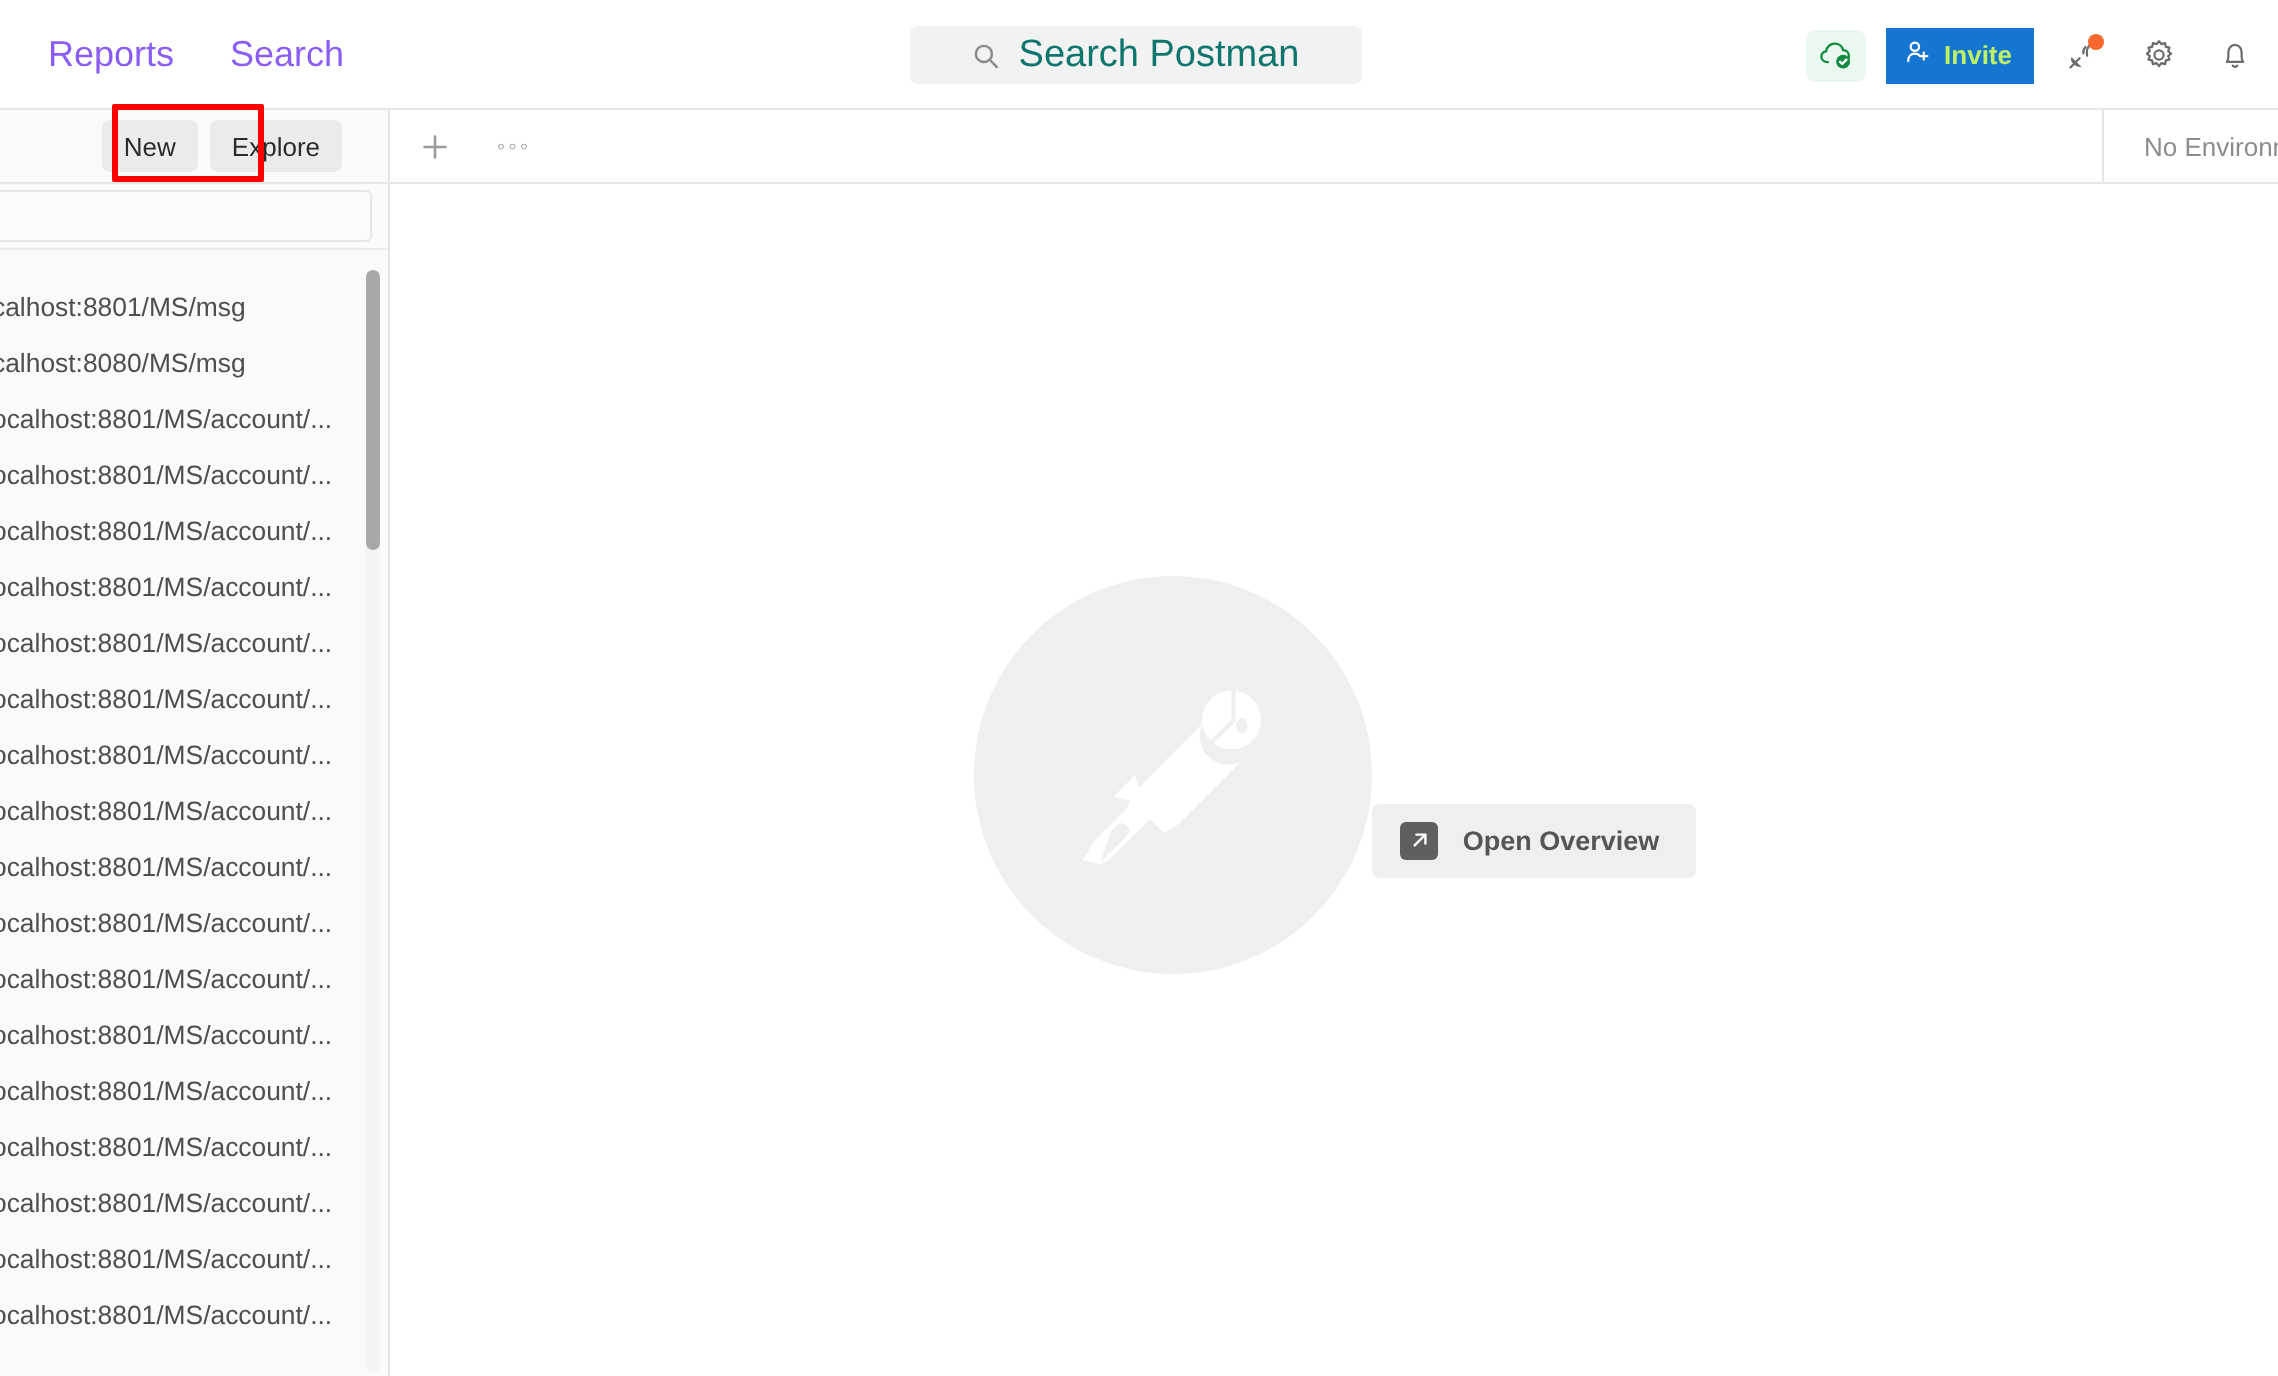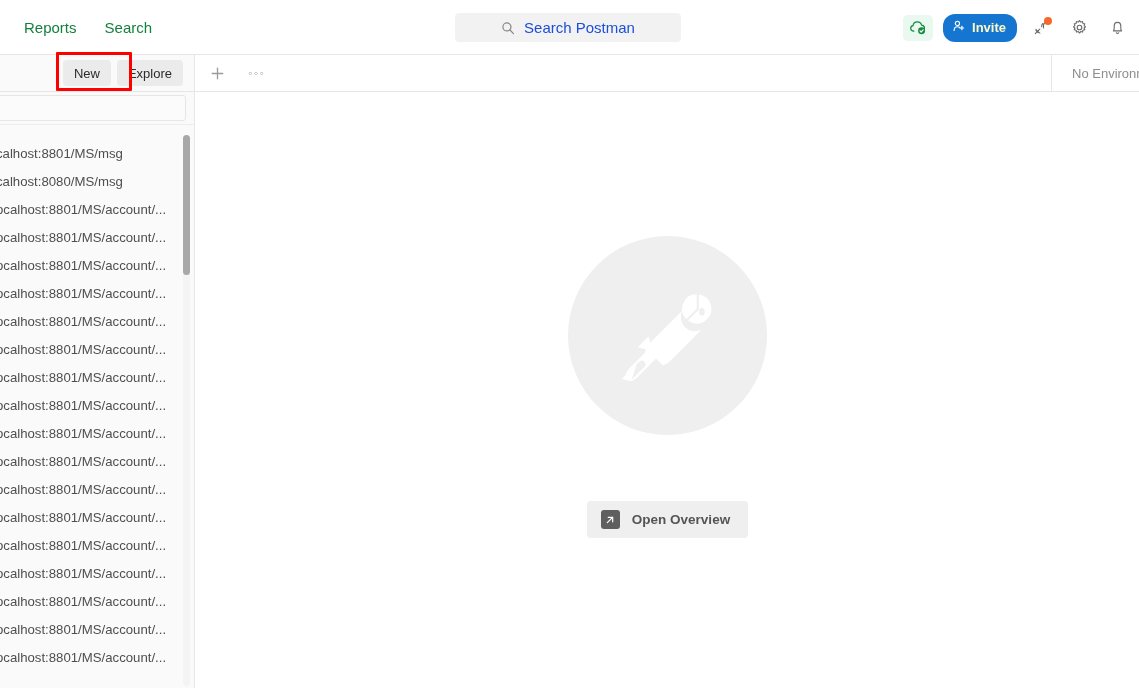--- a/index.html
+++ b/index.html
@@ -14,62 +14,62 @@
 
   
   .topbar {
     position: absolute; left: 0; top: 0; width: 1139px; height: 55px;
     background: #ffffff;
     border-bottom: 1px solid #e6e6e6;
     display: flex; align-items: center;
   }
   .topnav { display: flex; align-items: center; height: 100%; padding-left: 14px; }
   .topnav-item {
-    font-size: 15px; color: #15803d; padding: 6px 10px; margin-right: 8px;
+    font-size: 18px; color: #8b5cf6; padding: 6px 10px; margin-right: 8px;
     border-radius: 3px; cursor: pointer; white-space: nowrap;
   }
 
   .search-wrap {
     position: absolute; left: 455px; top: 13px; width: 226px; height: 29px;
     background: #f2f2f3; border: 1px solid #f2f2f3; border-radius: 4px;
     display: flex; align-items: center; justify-content: center; cursor: text;
   }
   .search-inner { display: flex; align-items: center; gap: 9px; }
   .search-icon { width: 14px; height: 14px; display: block; color: #8a8a8a; }
-  .search-placeholder { font-size: 15px; color: #1d4ed8; }
+  .search-placeholder { font-size: 19px; color: #0f766e; }
 
   .top-right {
     position: absolute; right: 8px; top: 0; height: 55px;
     display: flex; align-items: center; gap: 10px;
   }
   .cloud-badge {
     width: 30px; height: 26px; border-radius: 5px; background: #e9f9ef;
     display: flex; align-items: center; justify-content: center; cursor: pointer;
   }
   .btn-invite {
-    height: 28px; background: #1576d2; border-radius: 12px; border: none;
-    color: #fef9c3; font-size: 13px; font-weight: bold;
+    height: 28px; background: #1576d2; border-radius: 0; border: none;
+    color: #bef264; font-size: 13px; font-weight: bold;
     font-family: "Liberation Sans", sans-serif;
     display: flex; align-items: center; gap: 6px; padding: 0 11px 0 9px;
     cursor: pointer;
   }
   .icon-btn {
     width: 28px; height: 28px; display: flex; align-items: center; justify-content: center;
     border-radius: 4px; cursor: pointer; position: relative; color: #6b6b6b;
   }
   .notif-dot {
     position: absolute; right: 3px; top: 3px; width: 8px; height: 8px;
     border-radius: 50%; background: #f8682c;
   }
 
   
   .actionbar {
     position: absolute; left: 0; top: 55px; width: 195px; height: 37px;
     background: #fafafa; border-bottom: 1px solid #e6e6e6; border-right: 1px solid #e6e6e6;
-    display: flex; align-items: center; justify-content: flex-end; padding-right: 11px; gap: 6px;
+    display: flex; align-items: center; justify-content: flex-end; padding-right: 23px; gap: 6px;
   }
   .btn-flat {
     height: 26px; background: #ebebeb; border: none; border-radius: 4px;
     color: #2b2b2b; font-size: 13px; padding: 0 11px; cursor: pointer;
     font-family: "Liberation Sans", sans-serif; white-space: nowrap;
   }
 
   .tabbar {
     position: absolute; left: 195px; top: 55px; width: 857px; height: 37px;
     background: #ffffff; border-bottom: 1px solid #e6e6e6; border-right: 1px solid #e6e6e6;
@@ -135,21 +135,21 @@
     position: absolute; right: 4px; top: 43px; width: 7px; height: 140px;
     background: #a8a8a8; border-radius: 4px; cursor: pointer;
   }
 
   
   .canvas {
     position: absolute; left: 196px; top: 92px; right: 0; bottom: 0;
     background: #ffffff; display: flex; flex-direction: column;
     align-items: center; justify-content: center;
   }
-  .hero-wrap { display: flex; flex-direction: column; align-items: center; margin-top: -6px; }
+  .hero-wrap { display: flex; flex-direction: row; align-items: center; margin-top: -6px; }
   .hero-circle {
     width: 199px; height: 199px; border-radius: 50%; background: #efefef;
     display: flex; align-items: center; justify-content: center;
   }
   .btn-overview {
     margin-top: 66px; height: 37px; background: #efefef; border: none; border-radius: 4px;
     display: flex; align-items: center; gap: 12px; padding: 0 18px 0 14px;
     cursor: pointer; font-family: "Liberation Sans", sans-serif;
   }
   .ov-icon {

